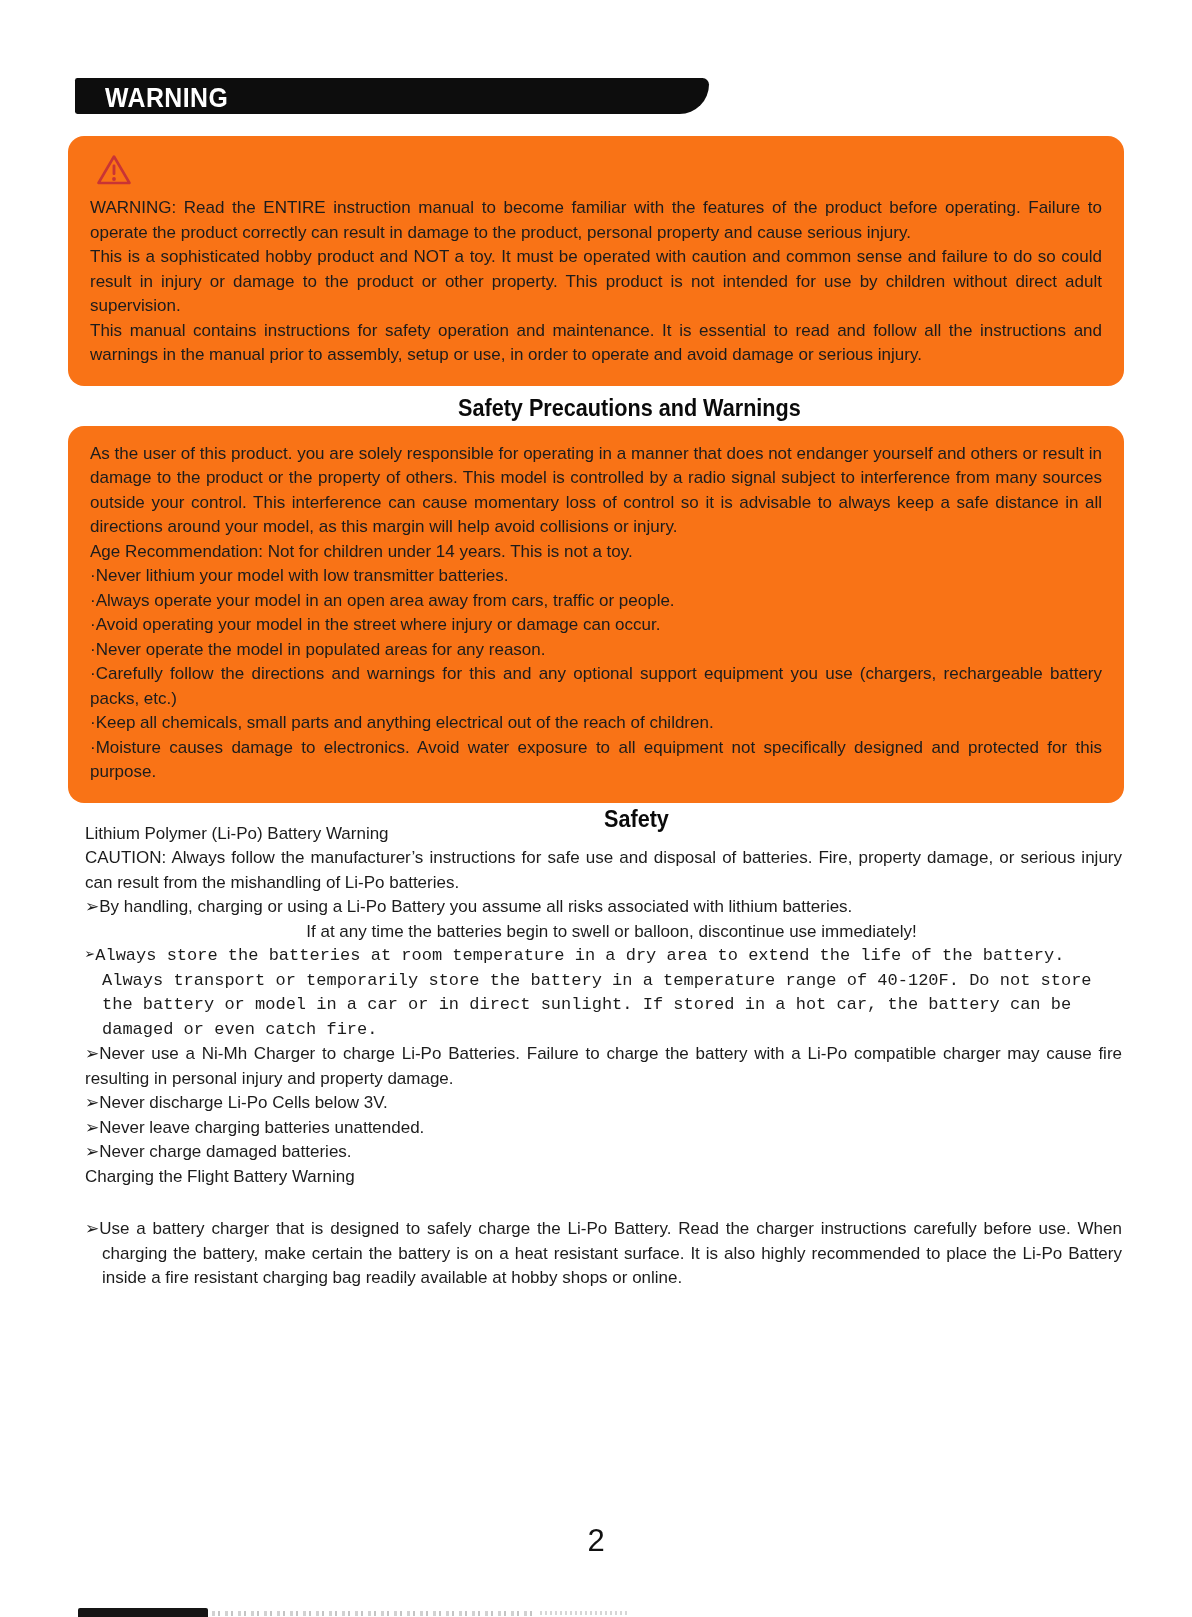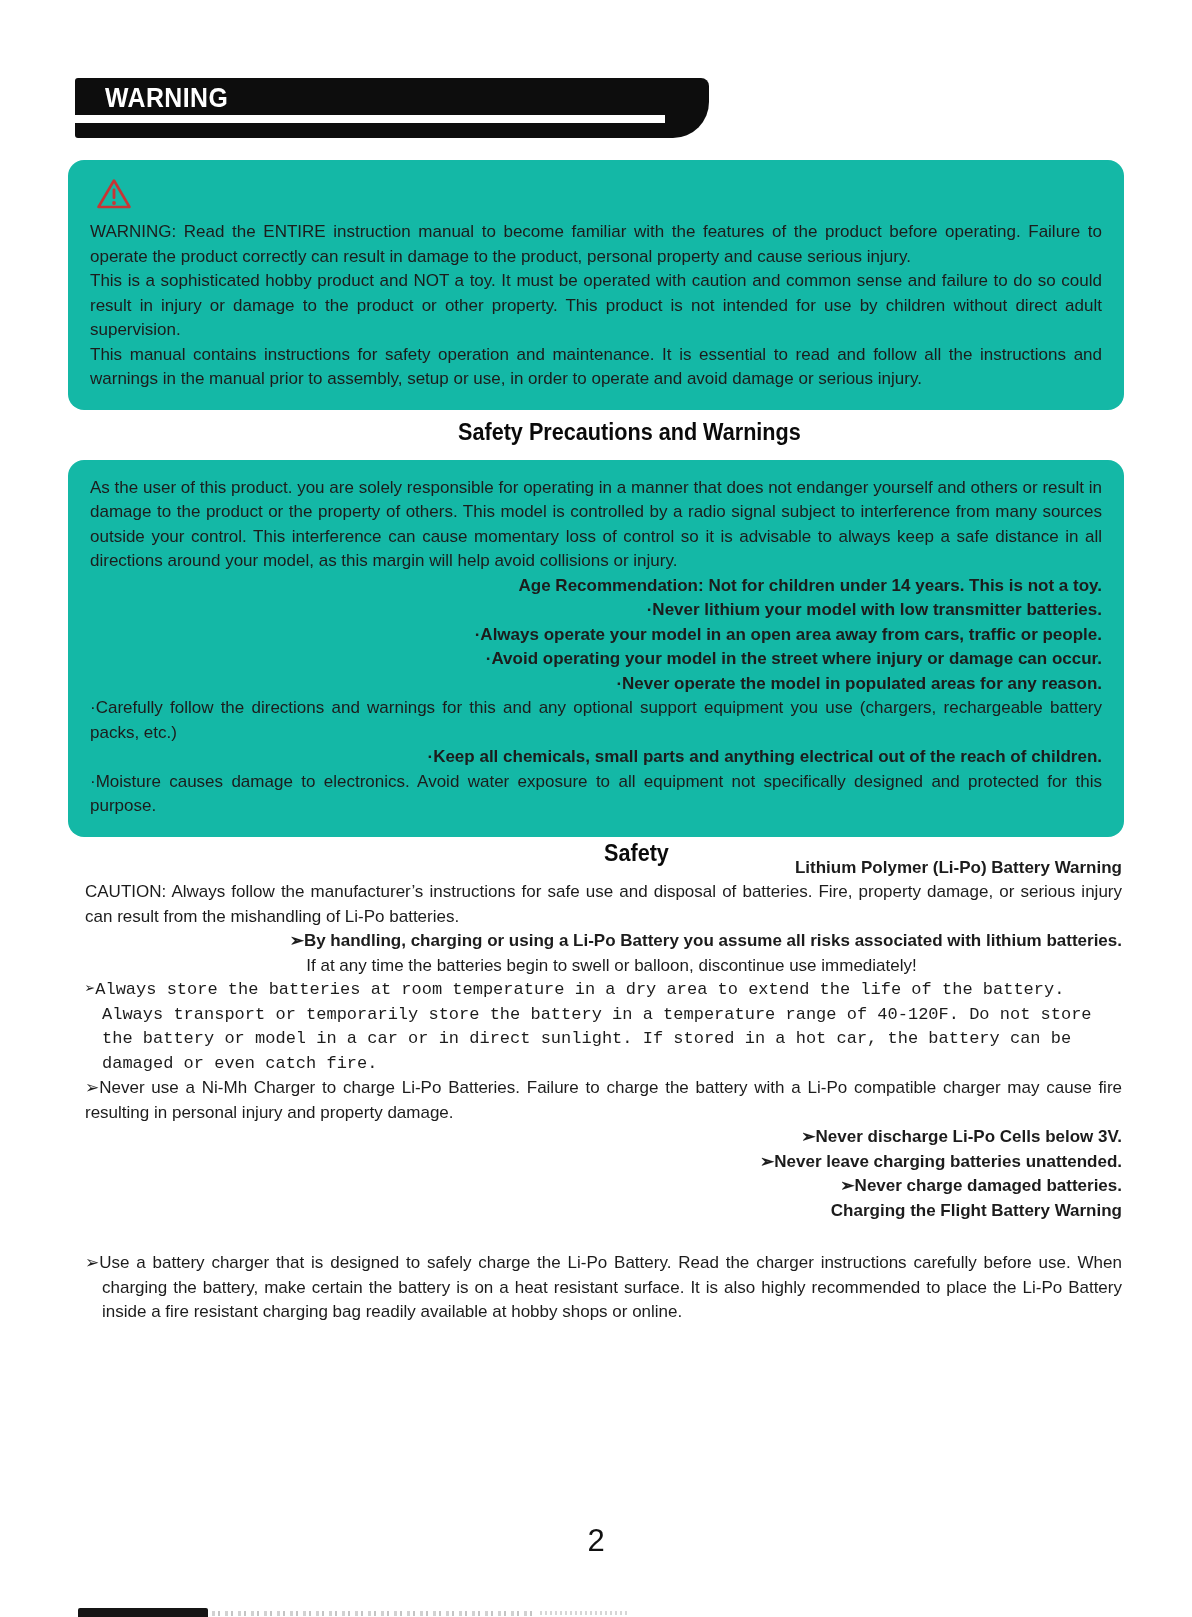--- a/index.html
+++ b/index.html
@@ -5,39 +5,39 @@
   html,body{margin:0;padding:0;background:#ffffff;}
   .page{
     position:relative;
     width:1192px;height:1617px;
     background:#ffffff;
     font-family:"Liberation Sans", sans-serif;
     color:#1c1c1c;
     overflow:hidden;
   }
   
-  .banner-wrap{position:relative;margin:78px 0 0 75px;width:634px;height:60px;}
+  .banner-wrap{position:relative;margin:78px 0 0 75px;width:634px;height:36px;}
   .banner-shape{position:absolute;inset:0;background:#0d0d0d;border-radius:3px 8px 36px 3px;}
   .banner-cut{position:absolute;left:0;top:37px;height:8px;width:590px;background:#ffffff;}
   .banner-text{
     position:absolute;left:30px;top:5px;color:#ffffff;
     font-size:27px;font-weight:700;letter-spacing:.5px;
     display:inline-block;transform:scaleX(.92);transform-origin:left center;
   }
   
   .graybox{
-    margin:0 68px;background:#14b8a6;border-radius:16px;
+    margin:0 68px;background:#f97316;border-radius:16px;
     padding:16px 22px 18px 22px;
   }
   .box1{margin-top:22px;}
-  .box2{margin-top:20px;}
+  .box2{margin-top:10px;}
   .warn-icon{margin:2px 0 6px 6px;}
   .para{margin:0;font-size:17px;line-height:24.5px;text-align:center;}
   .t-justify{text-align:justify;}
-  .t-plain{text-align:right;font-weight:bold;}
+  .t-plain{text-align:left;}
   .t-indent{padding-left:16px;}
   .t-hang{padding-left:17px;text-indent:-17px;text-align:left;font-family:Liberation Mono, monospace;}
   .t-hang-justify{padding-left:17px;text-indent:-17px;text-align:justify;margin-top:28px;}
   
   .sec-heading{
     margin:22px 0 8px 88px;font-size:23px;font-weight:700;color:#0a0a0a;
     display:inline-block;transform:scaleX(.94);transform-origin:left center;
     letter-spacing:0px;
   }
   .heading-row{line-height:0;text-align:center;}

